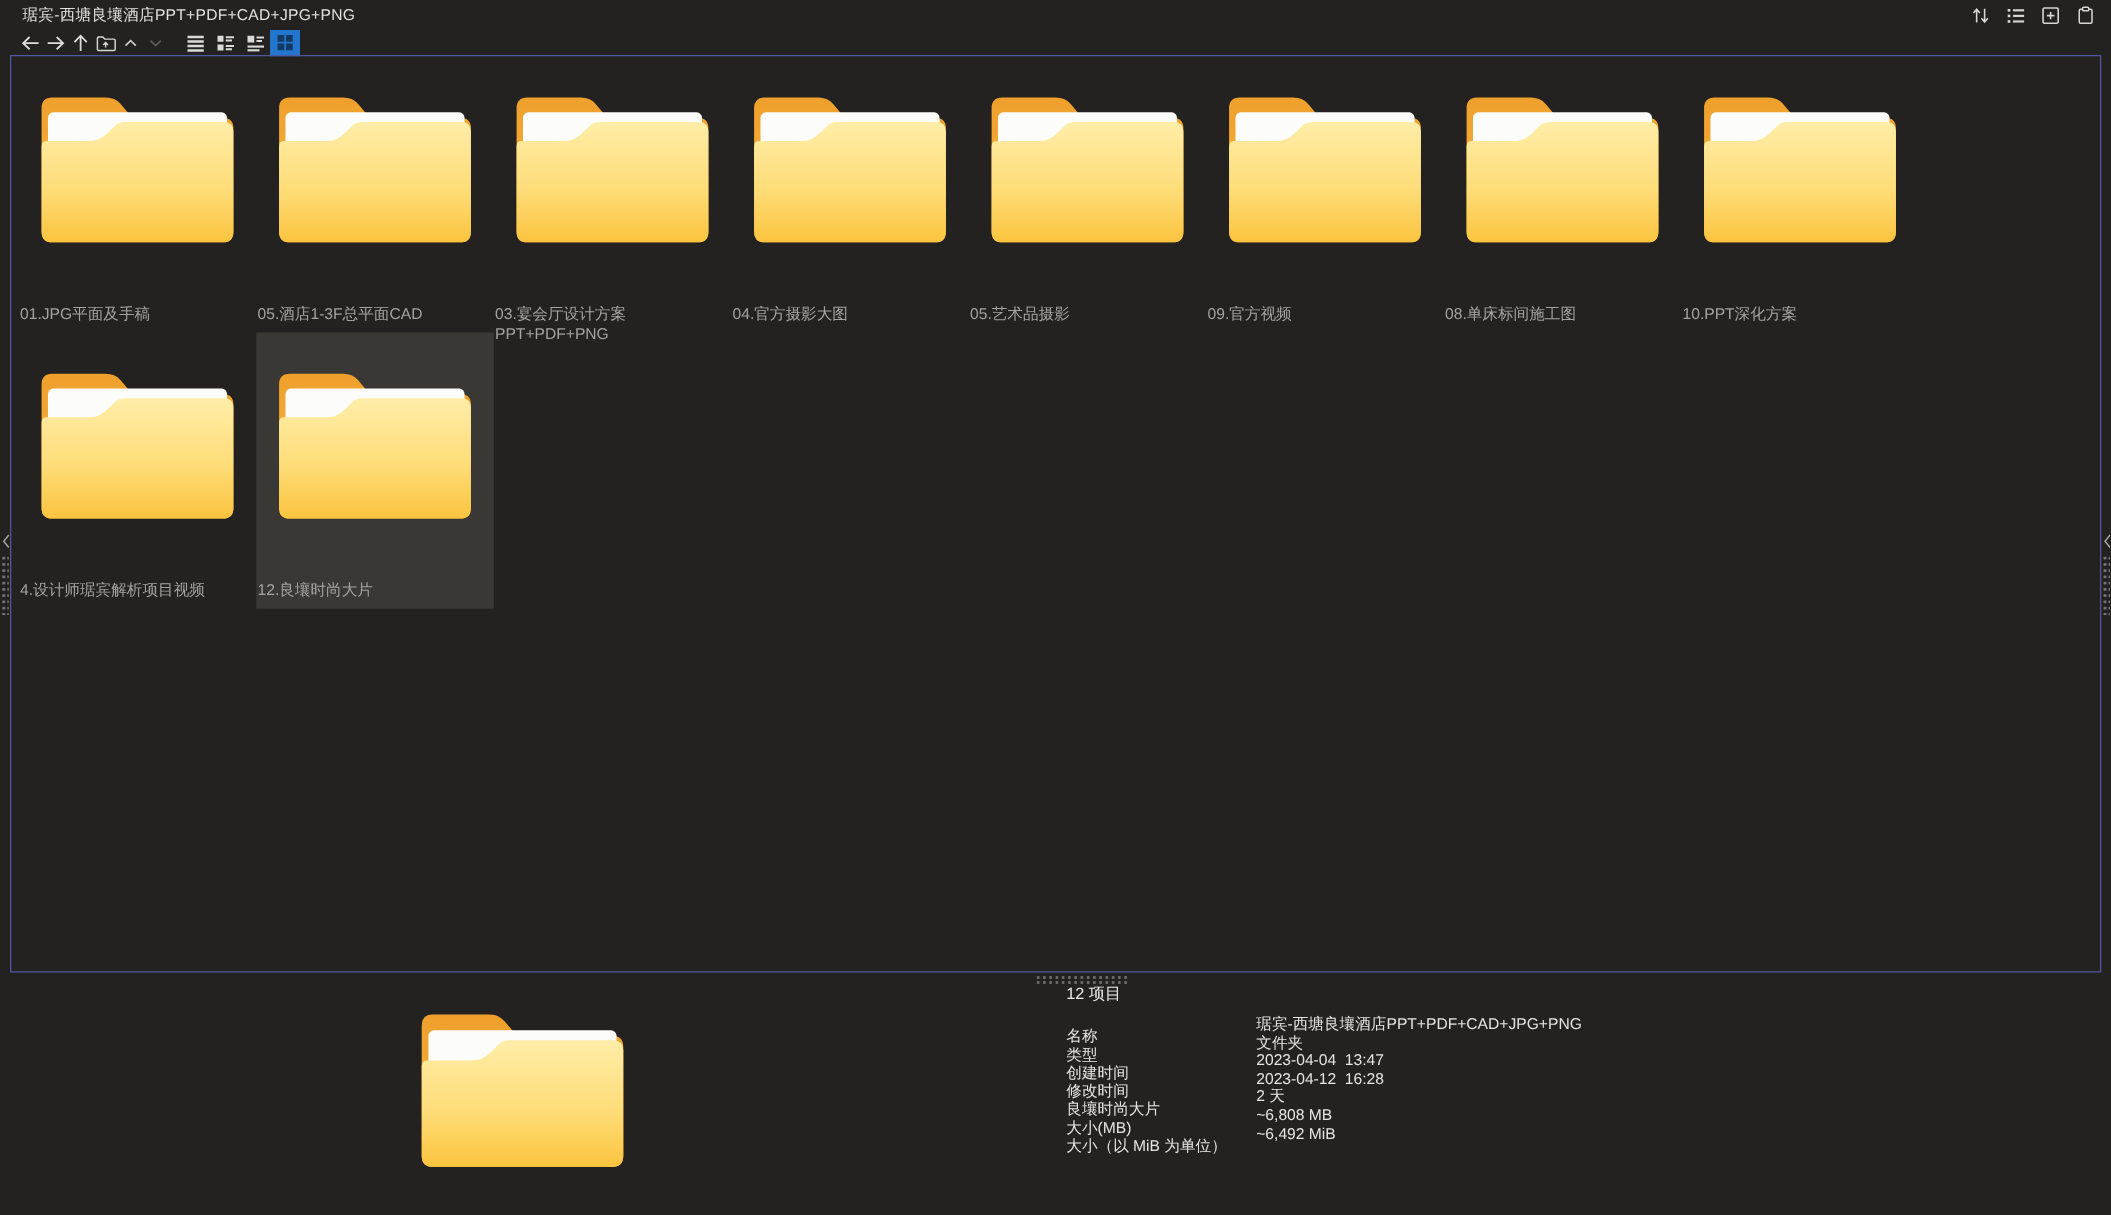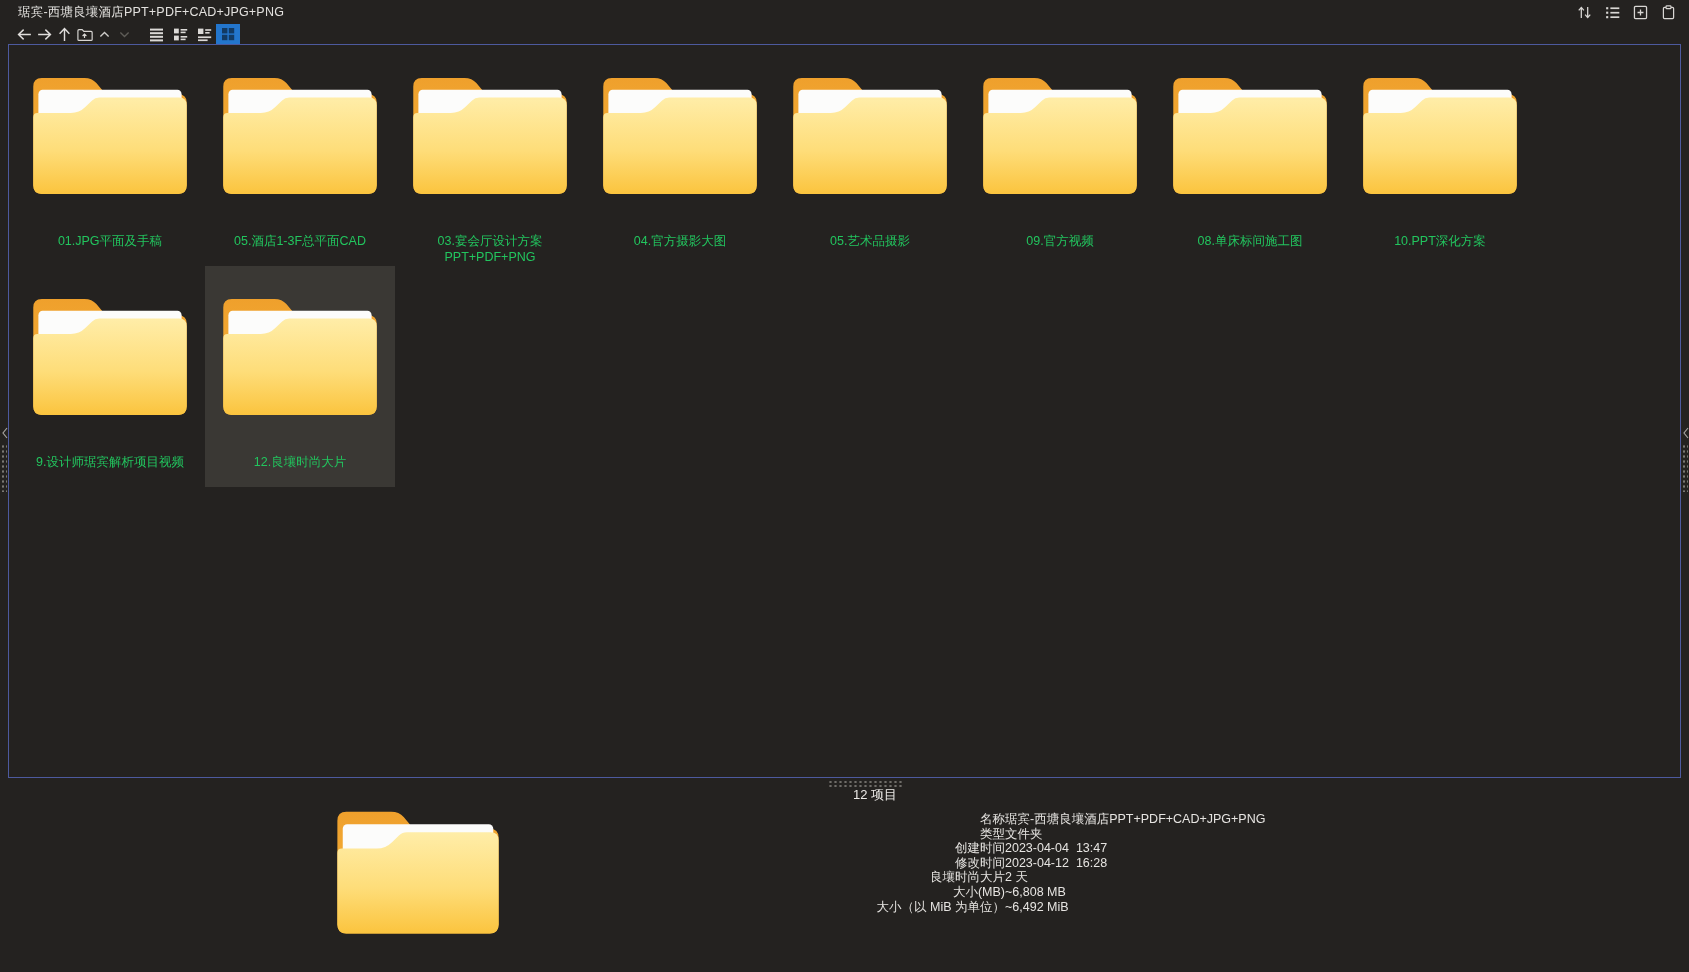--- a/index.html
+++ b/index.html
@@ -46,44 +46,44 @@
     padding-left:6px;
   }
   .folder-cell {
     width:190px; height:221px;
     display:flex; flex-direction:column; align-items:center;
     padding-top:21px;
   }
   .folder-cell.selected { background:#3a3834; }
   .folder-icon { width:164px; height:133px; flex:none; }
   .folder-label {
-    margin-top:34px; width:188px;
-    font-size:12.5px; line-height:1.3; text-align:center;
-    color:#22c55e; word-break:break-word;
+    margin-top:44px; width:188px;
+    font-size:12.5px; line-height:1.3; text-align:left;
+    color:#a3a3a3; word-break:break-word;
   }
   
   .grip-v { position:absolute; top:426px; width:8px; height:72px; }
   .grip-v.left { left:0; } .grip-v.right { right:0; }
   .grip-dots-v {
     margin:4px auto 0 auto; width:6px; height:48px;
     background-image:radial-gradient(circle,#7b7974 1px,transparent 1.3px);
     background-size:4px 5px;
   }
   .grip-h {
     position:absolute; left:828px; top:780px; width:74px; height:8px;
     background-image:radial-gradient(circle,#6f6d68 1px,transparent 1.3px);
     background-size:5px 4px;
   }
   
-  .bottom-panel { position:absolute; left:0; top:779px; width:1689px; height:193px;text-align:right; }
+  .bottom-panel { position:absolute; left:0; top:779px; width:1689px; height:193px; }
   .preview-icon { position:absolute; left:332px; top:20px; width:172px; height:140px; }
   .items-count { position:absolute; left:853px; top:7px; font-size:13px; color:#eceae7; }
   .props { position:absolute; left:853px; top:33px; }
   .prop-row { display:flex; height:14.6px; font-size:12.5px; line-height:14.6px; }
-  .prop-label { width:152px; flex:none; color:#e6e4e1; }
+  .prop-label { width:152px; flex:none; color:#e6e4e1;margin-top:10px; }
   .prop-value { color:#e6e4e1; white-space:pre; }
   svg.licon { display:block; }
 </style>
 </head>
 <body>
 
 <svg width="0" height="0" style="position:absolute" aria-hidden="true">
   <defs>
     <linearGradient id="foldBack" x1="0" y1="0" x2="0" y2="1">
       <stop offset="0" stop-color="#efa02c"></stop>
@@ -264,21 +264,21 @@
       <div class="folder-cell">
         <svg class="folder-icon" viewBox="0 0 96 78">
           <use href="#folder-sym"></use>
         </svg>
         <div class="folder-label">10.PPT深化方案</div>
       </div>
       <div class="folder-cell">
         <svg class="folder-icon" viewBox="0 0 96 78">
           <use href="#folder-sym"></use>
         </svg>
-        <div class="folder-label">9.设计师琚宾解析项目视频</div>
+        <div class="folder-label">4.设计师琚宾解析项目视频</div>
       </div>
       <div class="folder-cell selected">
         <svg class="folder-icon" viewBox="0 0 96 78">
           <use href="#folder-sym"></use>
         </svg>
         <div class="folder-label">12.良壤时尚大片</div>
       </div>
     </div>
 </div>
 

